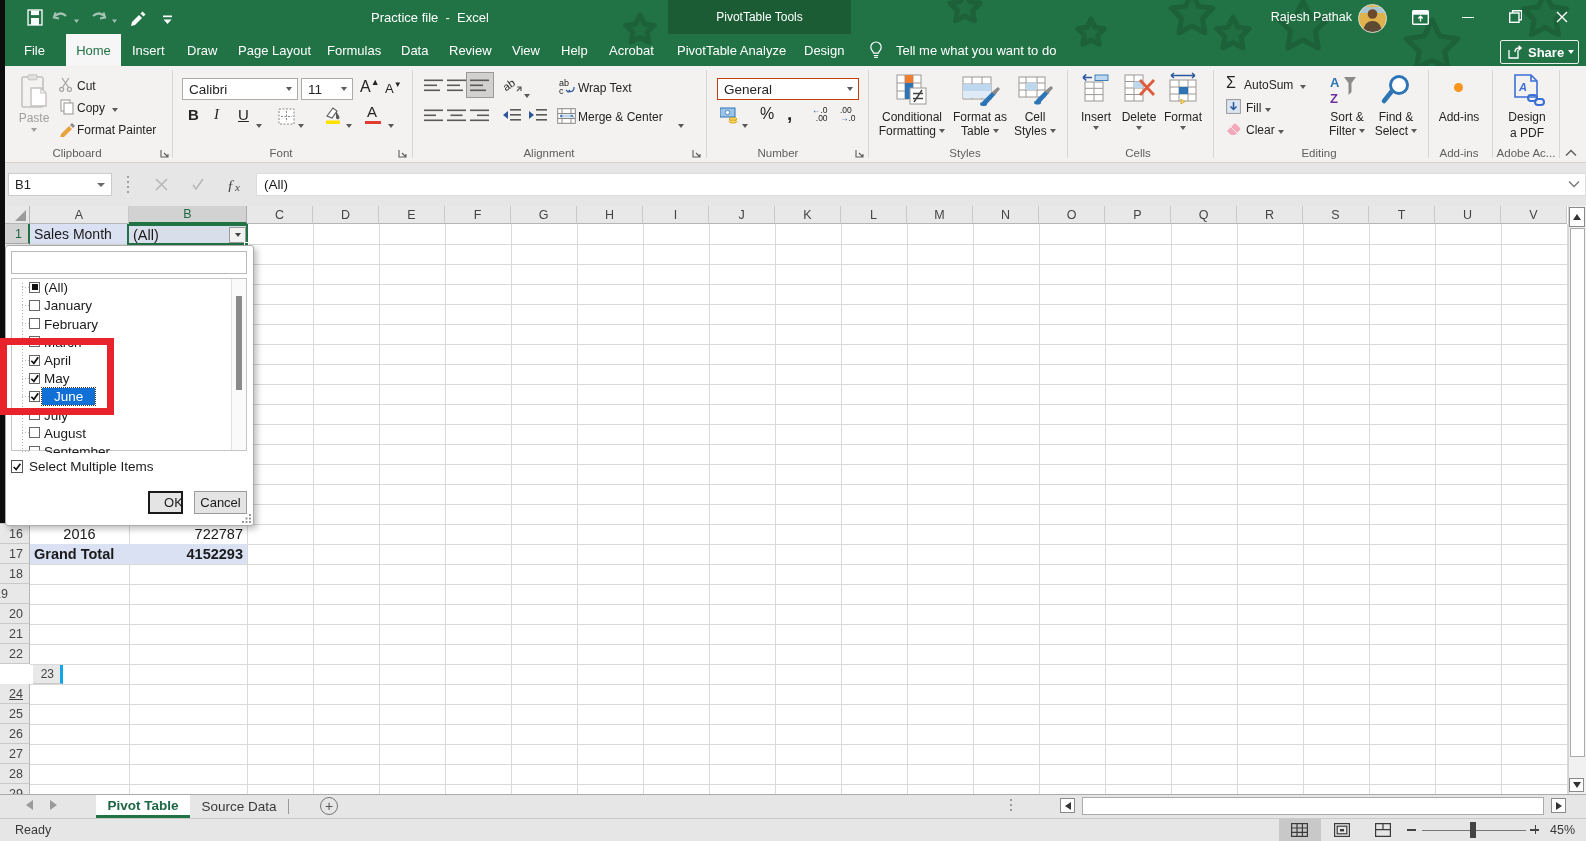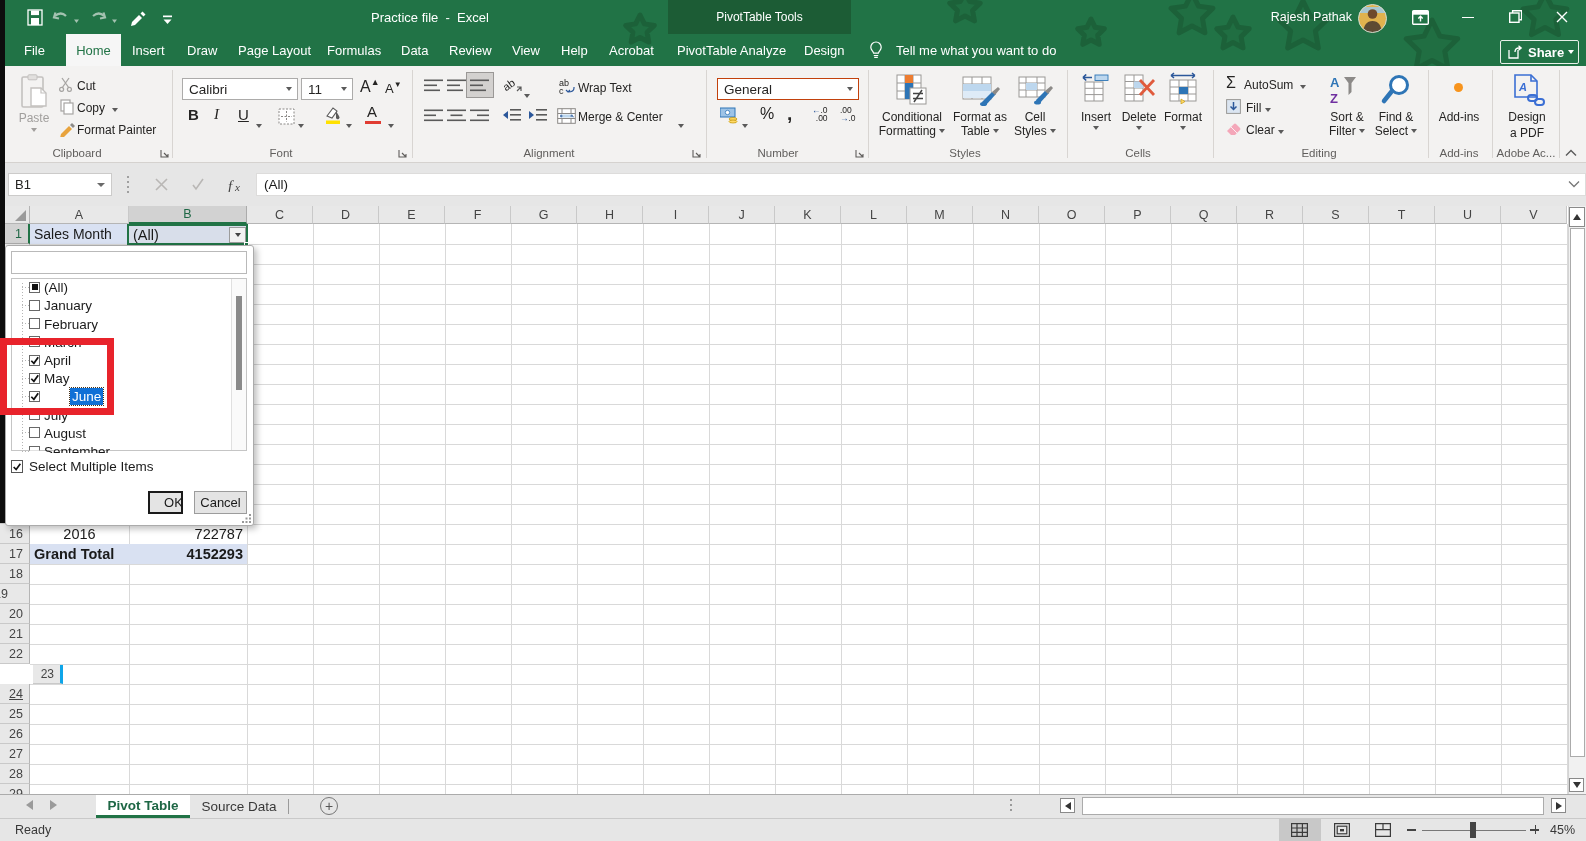--- a/index.html
+++ b/index.html
@@ -541,21 +541,21 @@
 <div class="a" style="left:29px;top:372.7px;width:11px;height:11px;border:1.4px solid #686868;background:#fff;"></div>
 <svg class="a" style="left:29.8px;top:373.7px;" width="9.5" height="9.5" viewBox="0 0 11 11">
     <path d="M1.5 5.5 l3 3 L9.5 1.5" stroke="#111" stroke-width="2" fill="none"></path>
   </svg>
 <div class="a" style="left:44px;top:370.1px;color:#1a1a1a;font-size:13.5px;line-height:17px;">May</div>
 <div class="a" style="left:22px;top:395.9px;width:7px;height:1px;background:repeating-linear-gradient(to right,#b5b5b5 0 1px,transparent 1px 3px);"></div>
 <div class="a" style="left:29px;top:390.9px;width:11px;height:11px;border:1.4px solid #686868;background:#fff;"></div>
 <svg class="a" style="left:29.8px;top:391.9px;" width="9.5" height="9.5" viewBox="0 0 11 11">
     <path d="M1.5 5.5 l3 3 L9.5 1.5" stroke="#111" stroke-width="2" fill="none"></path>
   </svg>
-<div class="a" style="left:42px;top:388.3px;background:#1070D6;outline:1.2px dotted #4a3319;color:#fff;font-size:13.5px;padding:0 2px;line-height:17px;margin-left:28px;">June</div>
+<div class="a" style="left:42px;top:388.3px;background:#1070D6;outline:1.2px dotted #4a3319;color:#fff;font-size:13.5px;padding:0 12px;line-height:17px;">June</div>
 <div class="a" style="left:22px;top:414.1px;width:7px;height:1px;background:repeating-linear-gradient(to right,#b5b5b5 0 1px,transparent 1px 3px);"></div>
 <div class="a" style="left:29px;top:409.1px;width:11px;height:11px;border:1.4px solid #686868;background:#fff;"></div>
 <div class="a" style="left:44px;top:406.5px;color:#1a1a1a;font-size:13.5px;line-height:17px;">July</div>
 <div class="a" style="left:22px;top:432.3px;width:7px;height:1px;background:repeating-linear-gradient(to right,#b5b5b5 0 1px,transparent 1px 3px);"></div>
 <div class="a" style="left:29px;top:427.3px;width:11px;height:11px;border:1.4px solid #686868;background:#fff;"></div>
 <div class="a" style="left:44px;top:424.7px;color:#1a1a1a;font-size:13.5px;line-height:17px;">August</div>
 <div class="a" style="left:22px;top:450.5px;width:7px;height:1px;background:repeating-linear-gradient(to right,#b5b5b5 0 1px,transparent 1px 3px);"></div>
 <div class="a" style="left:29px;top:445.5px;width:11px;height:11px;border:1.4px solid #686868;background:#fff;clip-path:inset(0 0 6px 0);"></div>
 <div class="a" style="left:44px;top:442.9px;color:#1a1a1a;font-size:13.5px;line-height:17px;clip-path:inset(0 0 7px 0);">September</div>
 <div class="a" style="left:10.5px;top:460px;width:12.5px;height:12.5px;border:1.4px solid #555;background:#fff;"></div>

